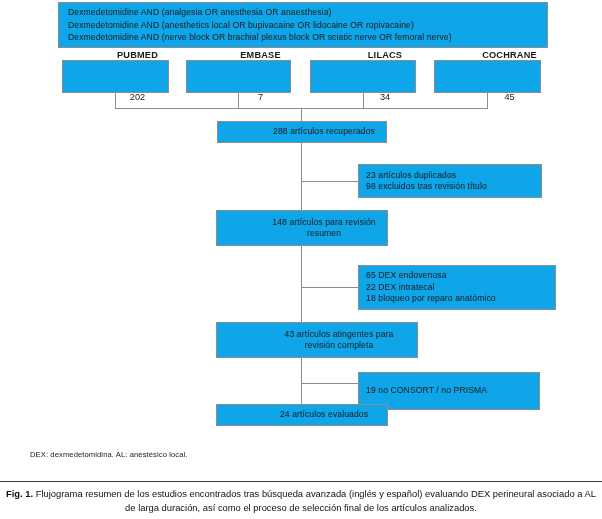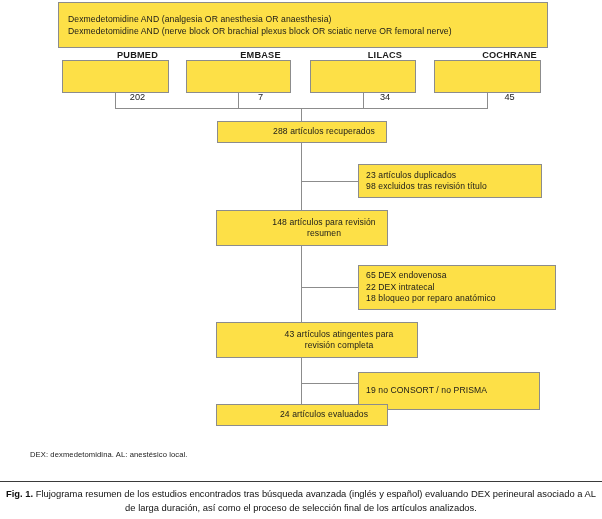--- a/index.html
+++ b/index.html
@@ -14,21 +14,21 @@
     font-family: "Liberation Sans", sans-serif;
     color: #1a1a1a;
     overflow: hidden;
   }
 
   
   .box {
     position: absolute;
     box-sizing: border-box;
     border: 1px solid #8c8c8c;
-    background: #fde047;
+    background: #0ea5e9;
     display: flex;
     flex-direction: column;
     justify-content: center;
     z-index: 2;
   }
   .box.center   { align-items: center; text-align: left; padding-left: 44px; }
   .box.left     { align-items: flex-start; text-align: left; }
   .box .line {
     font-size: 8.6px;
     line-height: 11.4px;
@@ -133,20 +133,21 @@
     text-align: center;
   }
   #caption .cap-label { font-weight: bold; }
   #caption .cap-text  { font-weight: normal; }
 </style>
 </head>
 <body>
 
 <div class="box left" id="query-box">
   <div class="line">Dexmedetomidine AND (analgesia OR anesthesia OR anaesthesia)</div>
+  <div class="line">Dexmedetomidine AND (anesthetics local OR bupivacaine OR lidocaine OR ropivacaine)</div>
   <div class="line">Dexmedetomidine AND (nerve block OR brachial plexus block OR sciatic nerve OR femoral nerve)</div>
 </div>
 
 <div class="box center db-box" id="db-pubmed">
   <div class="db-name">PUBMED</div>
   <div class="db-count">202</div>
 </div>
 <div class="box center db-box" id="db-embase">
   <div class="db-name">EMBASE</div>
   <div class="db-count">7</div>

